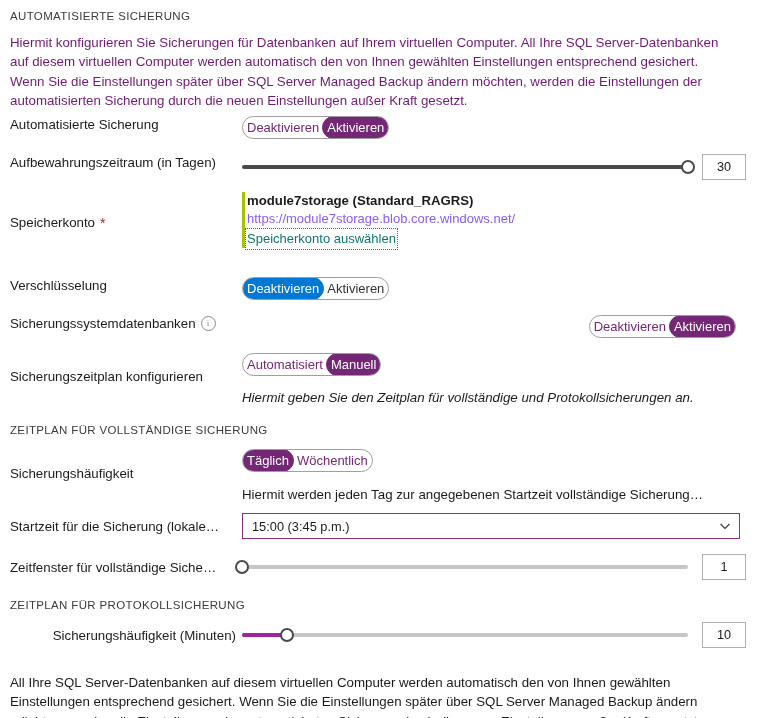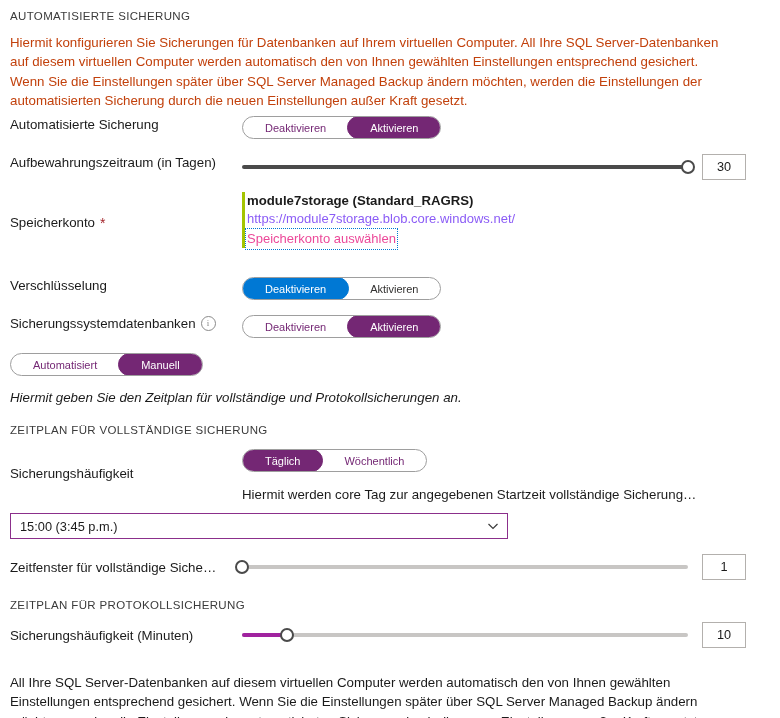--- a/index.html
+++ b/index.html
@@ -27,21 +27,21 @@
   .section-head {
     font-size: 11.5px;
     letter-spacing: .35px;
     color: #3b3b3b;
     text-transform: uppercase;
     padding-left: 10px;
   }
   .intro {
     font-size: 13.3px;
     line-height: 19.3px;
-    color: #c2410c;
+    color: #701a75;
     padding: 0 10px;
   }
   .outro {
     font-size: 13.3px;
     line-height: 19.3px;
     color: #1b1b1b;
     padding: 0 10px;
   }
 
   
@@ -98,22 +98,22 @@
     border-radius: 14px;
     height: 23px;
     background: #fff;
     overflow: hidden;
     box-sizing: border-box;
   }
   .choice .opt {
     display: inline-flex;
     align-items: center;
     justify-content: center;
-    padding: 0 22px;
-    font-size: 11px;
+    padding: 0 4px;
+    font-size: 13px;
     border-radius: 14px;
     white-space: nowrap;
     box-sizing: border-box;
   }
   .choice .opt.inactive-purple { color: #742774; }
   .choice .opt.inactive-grey  { color: #323130; }
   .choice .opt.active-purple {
     background: #742774;
     color: #ffffff;
     margin: -1px;
@@ -142,21 +142,21 @@
     font-size: 13.2px;
     font-weight: bold;
     color: #1b1b1b;
   }
   .storage-url {
     font-size: 13px;
     color: #8b5cf6;
   }
   .storage-link {
     font-size: 13px;
-    color: #ec4899;
+    color: #0f766e;
     display: inline-block;
     outline: 1px dotted #0078d4;
     outline-offset: 1px;
     cursor: pointer;
     text-decoration: none;
   }
 
   
   .slider-wrap {
     display: flex;
@@ -294,59 +294,65 @@
       <span>Verschlüsselung</span>
     </div>
     <div class="ctl">
       <div class="choice">
         <span class="opt active-blue">Deaktivieren</span>
         <span class="opt inactive-grey">Aktivieren</span>
       </div>
     </div>
   </div>
 
-  <div class="abs row" style="top:315px;">
+  <div class="abs row" style="top:315px;text-align:right;">
     <div class="lbl">
       <span>Sicherungssystemdatenbanken</span>
       <span class="info-icon">i</span>
     </div>
     <div class="ctl">
       <div class="choice">
         <span class="opt inactive-purple">Deaktivieren</span>
         <span class="opt active-purple">Aktivieren</span>
       </div>
     </div>
   </div>
 
   <div class="abs row" style="top:353px;">
+    <div class="lbl" style="height:46px;">
+      <span>Sicherungszeitplan konfigurieren</span>
+    </div>
     <div class="ctl">
       <div class="choice">
         <span class="opt inactive-purple">Automatisiert</span>
         <span class="opt active-purple">Manuell</span>
       </div>
       <div class="helper" style="margin-top:13px;font-style:italic;">Hiermit geben Sie den Zeitplan für vollständige und Protokollsicherungen an.</div>
     </div>
   </div>
 
   <div class="abs section-head" style="top:424px;">ZEITPLAN FÜR VOLLSTÄNDIGE SICHERUNG</div>
 
   <div class="abs row" style="top:449px;">
     <div class="lbl" style="height:48px;">
       <span>Sicherungshäufigkeit</span>
     </div>
     <div class="ctl">
       <div class="choice">
         <span class="opt active-purple">Täglich</span>
         <span class="opt inactive-purple">Wöchentlich</span>
       </div>
-      <div class="helper" style="margin-top:14px;">Hiermit werden core Tag zur angegebenen Startzeit vollständige Sicherung…</div>
+      <div class="helper" style="margin-top:14px;">Hiermit werden jeden Tag zur angegebenen Startzeit vollständige Sicherung…</div>
     </div>
   </div>
 
   <div class="abs row" style="top:513px;">
+    <div class="lbl" style="height:26px;">
+      <span>Startzeit für die Sicherung (lokale…</span>
+    </div>
     <div class="ctl">
       <div class="dropdown">
         <span>15:00 (3:45 p.m.)</span>
         <svg class="chev" viewBox="0 0 12 12">
           <path d="M1.5 4 L6 8.5 L10.5 4" fill="none" stroke="currentColor" stroke-width="1.2"></path>
         </svg>
       </div>
     </div>
   </div>
 
@@ -361,21 +367,21 @@
           <div class="thumb" style="left:0%;"></div>
         </div>
         <div class="num-box">1</div>
       </div>
     </div>
   </div>
 
   <div class="abs section-head" style="top:599px;">ZEITPLAN FÜR PROTOKOLLSICHERUNG</div>
 
   <div class="abs row" style="top:622px;">
-    <div class="lbl" style="height:26px;">
+    <div class="lbl" style="height:26px;justify-content:flex-end;">
       <span>Sicherungshäufigkeit (Minuten)</span>
     </div>
     <div class="ctl">
       <div class="slider-wrap">
         <div class="slider">
           <div class="track"></div>
           <div class="fill" style="width:10%;"></div>
           <div class="thumb" style="left:10%;"></div>
         </div>
         <div class="num-box">10</div>

